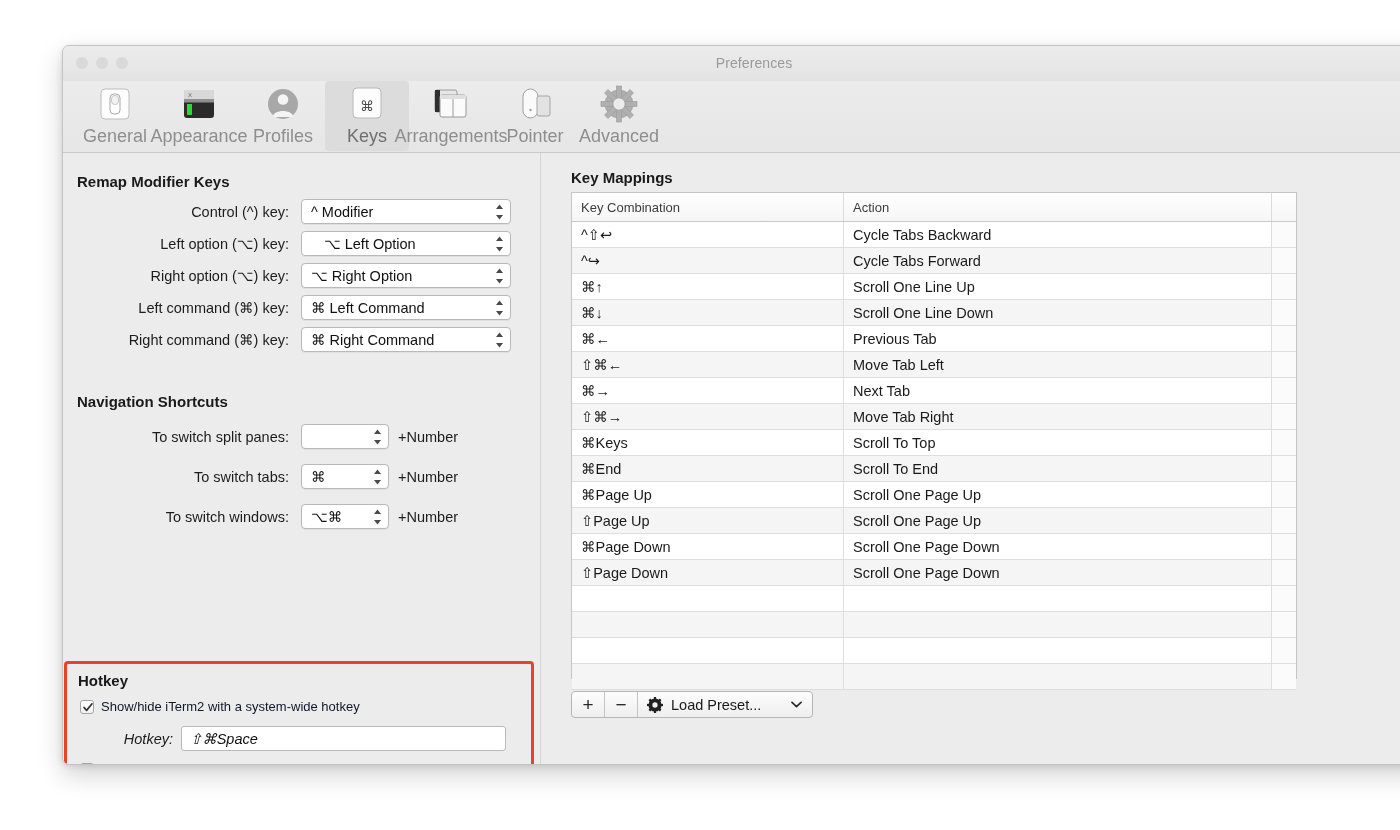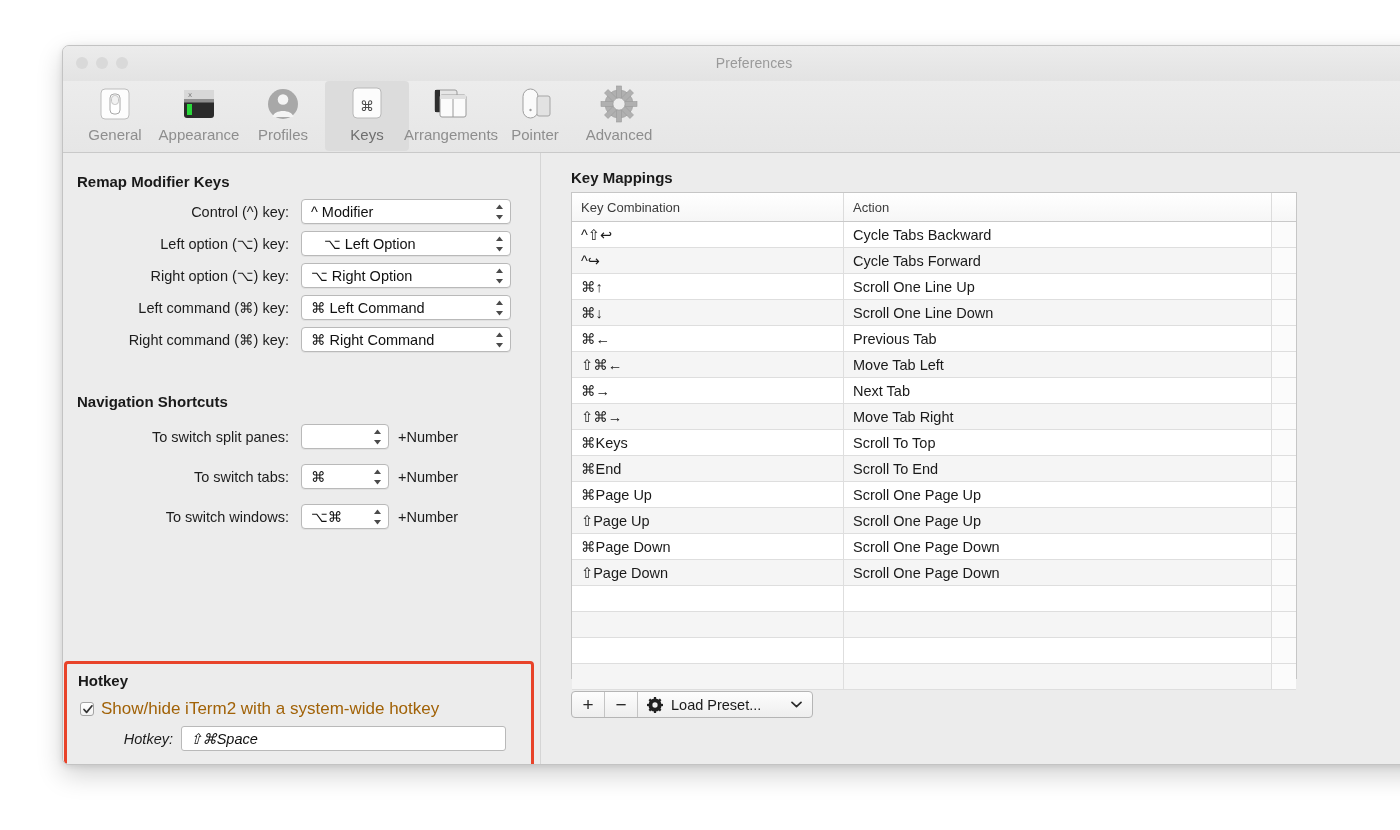--- a/index.html
+++ b/index.html
@@ -67,21 +67,21 @@
     border-radius: 4px;
     height: 70px;
     justify-content: flex-start;
   }
   .tb-item.selected { background: #dcdcdc; }
   .tb-icon {
     height: 42px; width: 44px;
     display: flex; align-items: center; justify-content: center;
   }
   .tb-label {
-    font-size: 15px; color: #8e8e8e;
+    font-size: 18px; color: #8e8e8e;
     margin-top: 1px;
     white-space: nowrap;
   }
   .tb-item.selected .tb-label { color: #6f6f6f; }
 
   
   .body {
     position: relative;
     height: 612px;
     background: #ececec;
@@ -150,21 +150,21 @@
   .checkbox {
     width: 14px; height: 14px;
     border: 1px solid #a4a4a4;
     border-radius: 3px;
     background: linear-gradient(to bottom,#ffffff,#f2f2f2);
     margin-right: 7px;
     position: relative;
     flex: none;
   }
   .checkbox svg { position: absolute; left: 1px; top: 0px; }
-  .chk-label { font-size: 17px; color: #a16207; white-space: nowrap; }
+  .chk-label { font-size: 13px; color: #0f172a; white-space: nowrap; }
   .textfield {
     background: #ffffff;
     border: 1px solid #b9b9b9;
     border-radius: 3px;
     height: 25px;
     display: flex; align-items: center;
     padding-left: 8px;
     font-size: 14.5px; color: #101010;
   }
 

